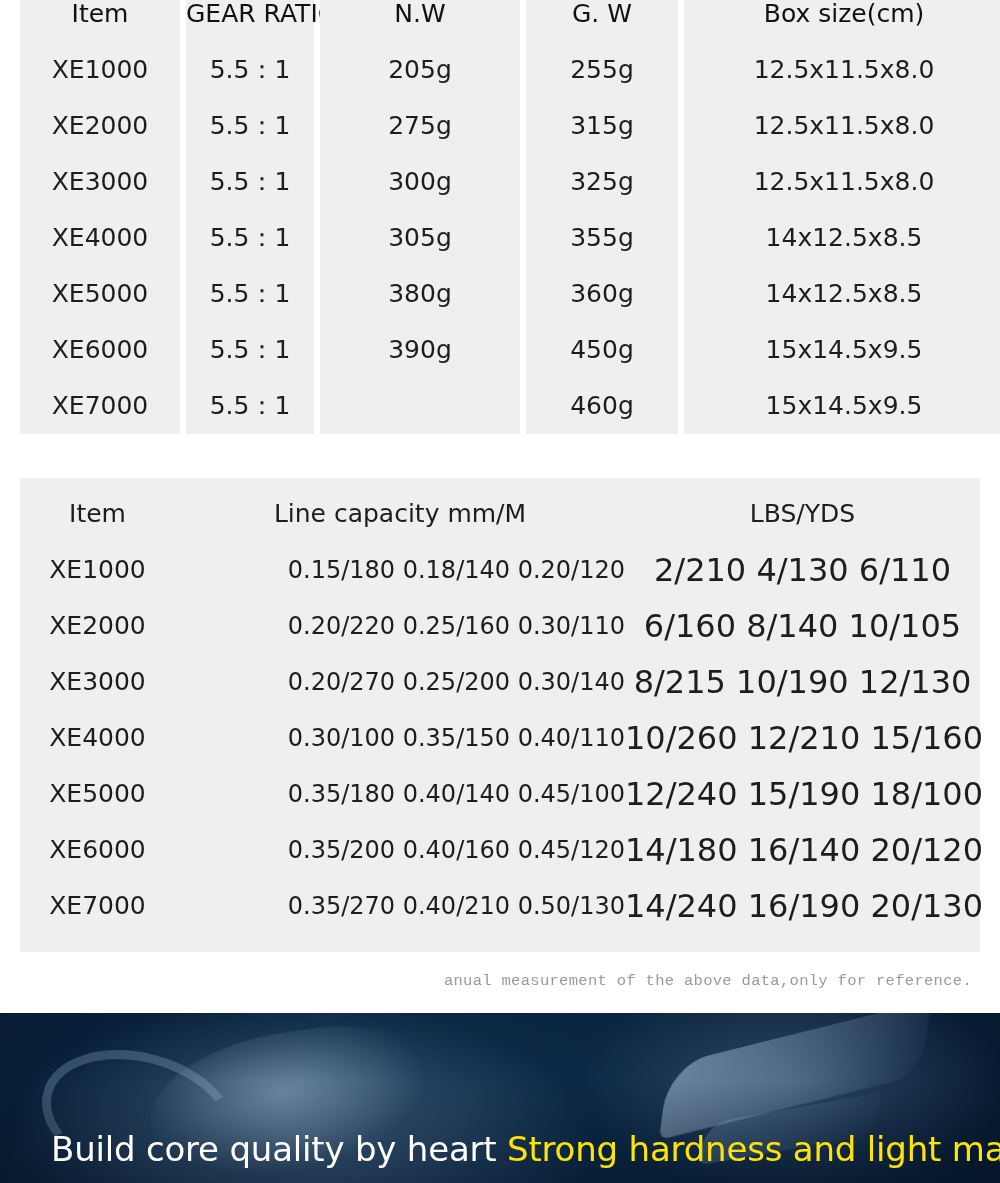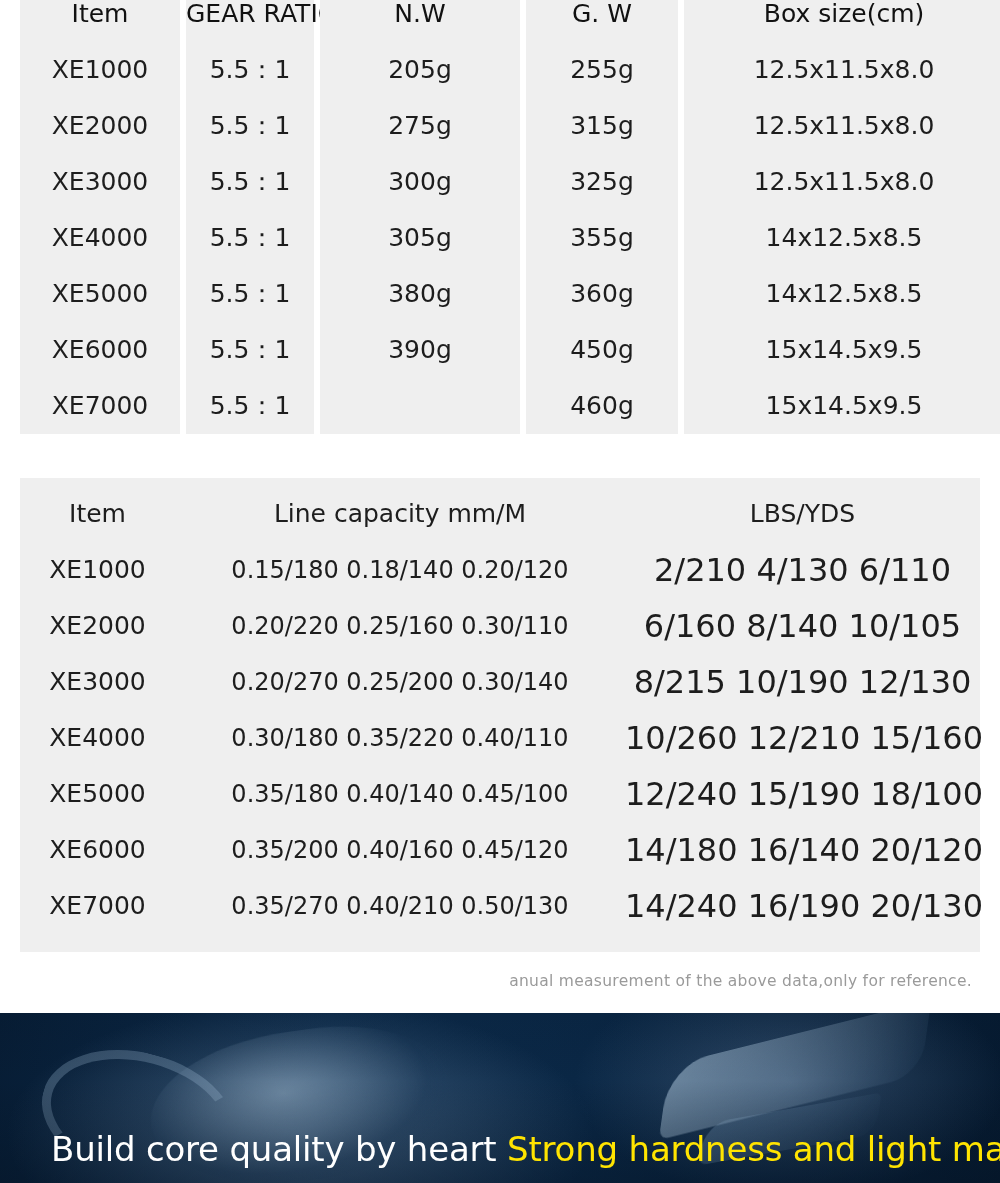--- a/index.html
+++ b/index.html
@@ -67,34 +67,36 @@
     text-align: center;
     font-size: 25px;
     color: #1d1d1d;
     white-space: nowrap;
   }
   .line-cell.head {
     font-size: 25px;
   }
   .line-cell.cap {
     font-size: 24px;
+    text-align: right;
   }
   .line-cell.lbs {
     font-size: 32px;
   }
 
   
   #note {
     position: absolute;
     right: 28px;
     top: 972px;
     font-size: 15.5px;
     color: #9a9a9a;
     letter-spacing: 0.3px;
     white-space: nowrap;
+    font-family: Liberation Mono, monospace;
   }
 
   
   #banner {
     position: absolute;
     left: 0;
     top: 1013px;
     width: 1000px;
     height: 170px;
     overflow: hidden;
@@ -251,21 +253,21 @@
 
     <div class="line-cell">XE2000</div>
     <div class="line-cell cap">0.20/220 0.25/160 0.30/110</div>
     <div class="line-cell lbs">6/160  8/140  10/105</div>
 
     <div class="line-cell">XE3000</div>
     <div class="line-cell cap">0.20/270 0.25/200 0.30/140</div>
     <div class="line-cell lbs">8/215  10/190  12/130</div>
 
     <div class="line-cell">XE4000</div>
-    <div class="line-cell cap">0.30/180 0.35/220 0.40/110</div>
+    <div class="line-cell cap">0.30/100 0.35/150 0.40/110</div>
     <div class="line-cell lbs">10/260  12/210  15/160</div>
 
     <div class="line-cell">XE5000</div>
     <div class="line-cell cap">0.35/180 0.40/140 0.45/100</div>
     <div class="line-cell lbs">12/240  15/190  18/100</div>
 
     <div class="line-cell">XE6000</div>
     <div class="line-cell cap">0.35/200 0.40/160 0.45/120</div>
     <div class="line-cell lbs">14/180  16/140  20/120</div>
 

